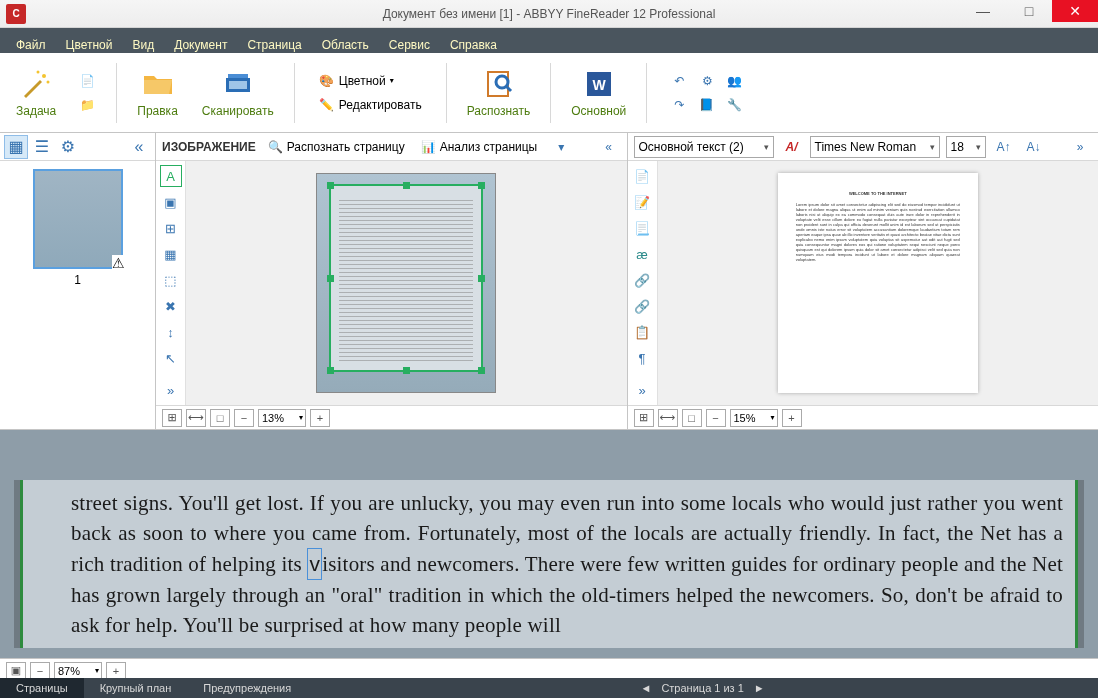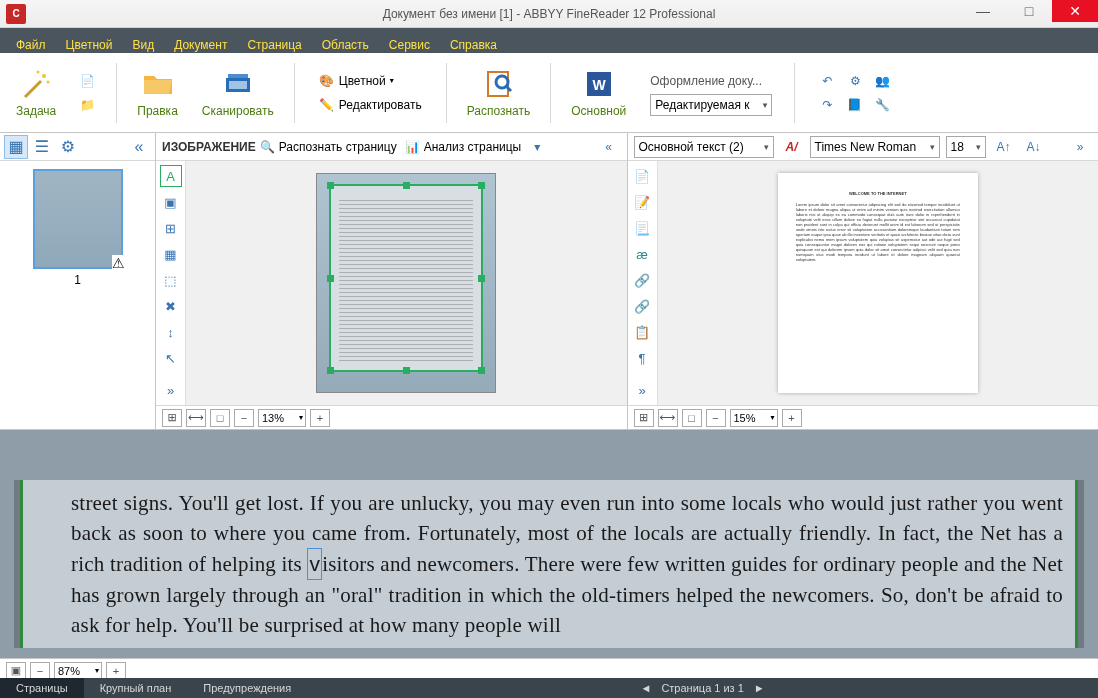--- a/index.html
+++ b/index.html
@@ -4,21 +4,21 @@
 <style>
 * { margin:0; padding:0; box-sizing:border-box; font-family:"Segoe UI",Tahoma,sans-serif; }
 body { width:1098px; height:698px; background:#fff; overflow:hidden; position:relative; }
 .titlebar { height:28px; background:linear-gradient(#f5f5f5,#ededed); border-bottom:1px solid #d4d4d4; display:flex; align-items:center; position:relative; }
 .titlebar .appicon { width:20px; height:20px; margin:0 6px; background:#c62828; border-radius:2px; display:flex; align-items:center; justify-content:center; color:#fff; font-size:10px; font-weight:bold; }
 .titlebar .title { position:absolute; left:0; right:0; text-align:center; font-size:12px; color:#555; pointer-events:none; }
 .winbtns { position:absolute; right:0; top:0; display:flex; }
 .winbtn { width:46px; height:22px; display:flex; align-items:center; justify-content:center; font-size:14px; color:#555; }
 .winbtn.close { background:#e81123; color:#fff; }
 .menubar { height:25px; background:#4a555e; display:flex; align-items:center; padding:0 6px; }
-.menubar span { color:#fde047; font-size:12px; padding:4px 10px; cursor:default;margin-top:9px; }
+.menubar span { color:#fef9c3; font-size:12px; padding:4px 10px; cursor:default;margin-top:9px; }
 .ribbon { height:80px; background:#fff; border-bottom:1px solid #c5c5c5; display:flex; align-items:center; padding:0 8px; gap:8px; }
 .rgroup { display:flex; flex-direction:column; align-items:center; padding:4px 8px; gap:4px; }
 .rgroup.big svg, .rgroup.big .ricon { width:32px; height:32px; }
 .rgroup .label { font-size:12px; color:#4d7c0f; }
 .rgroup.small { gap:2px; align-items:flex-start; }
 .rgroup.small .row { display:flex; align-items:center; gap:4px; height:22px; font-size:12px; }
 .sep { width:1px; height:60px; background:#d8d8d8; margin:0 4px; }
 .dropdown { height:22px; border:1px solid #a8a8a8; background:#fff; font-size:12px; padding:0 18px 0 4px; position:relative; min-width:122px; display:flex; align-items:center; }
 .dropdown::after { content:"▾"; position:absolute; right:4px; font-size:9px; color:#555; }
 .smallbtn { display:flex; align-items:center; gap:3px; font-size:12px; height:22px; padding:0 4px; }
@@ -27,21 +27,21 @@
 .thumbpanel { width:156px; border-right:1px solid #c5c5c5; background:#fff; display:flex; flex-direction:column; }
 .thumbtools { height:28px; border-bottom:1px solid #d8d8d8; display:flex; align-items:center; padding:0 4px; gap:2px; }
 .toolbtn { width:24px; height:24px; display:flex; align-items:center; justify-content:center; border:1px solid transparent; color:#3a75b0; }
 .toolbtn.active { border:1px solid #8fbde8; background:#d6e9f8; }
 .thumbs { flex:1; padding:8px; }
 .thumb { width:90px; margin:0 auto; }
 .thumbimg { width:90px; height:100px; border:2px solid #5aa0e0; background:linear-gradient(#a0b5c4,#8fa9ba); position:relative; }
 .thumbimg::after { content:"⚠"; position:absolute; right:-4px; bottom:-4px; background:#fff; font-size:14px; }
 .thumblbl { text-align:center; font-size:12px; margin-top:4px; }
 .imgpanel { flex:1; border-right:1px solid #c5c5c5; min-width:0; display:flex; flex-direction:column; }
-.imgtools { height:28px; border-bottom:1px solid #d8d8d8; display:flex; align-items:center; padding:0 6px; font-size:12px; }
+.imgtools { height:28px; border-bottom:1px solid #d8d8d8; display:flex; align-items:center; padding:0 6px; gap:8px; font-size:12px; }
 .imgtools .lbl { font-weight:bold; color:#333; }
 .imgbody { flex:1; display:flex; min-height:0; }
 .sidetools { width:30px; background:#fff; border-right:1px solid #e0e0e0; padding:4px 2px; display:flex; flex-direction:column; gap:4px; align-items:center; }
 .sidetools .tb { width:22px; height:22px; display:flex; align-items:center; justify-content:center; font-size:13px; color:#3a75b0; border:1px solid transparent; }
 .sidetools .tb.arrow { margin-top:auto; }
 .imgview { flex:1; background:#f0f0f0; position:relative; overflow:hidden; display:flex; align-items:center; justify-content:center; }
 .scanned { width:180px; height:220px; background:linear-gradient(#b0c4d2,#95abb9); position:relative; border:1px solid #888; }
 .scanned .page { position:absolute; top:10px; left:12px; right:12px; bottom:20px; background:#d8dfe4; border:2px solid #27ae60; }
 .scanned .page::before { content:""; position:absolute; top:14px; left:8px; right:8px; bottom:8px; background:repeating-linear-gradient(#888,#888 1px,transparent 1px,transparent 4px); opacity:.55; }
 .handle { position:absolute; width:7px; height:7px; background:#27ae60; }
@@ -146,26 +146,20 @@
     <div class="label">Распознать</div>
   </div>
   <div class="sep"></div>
   <div class="rgroup big">
     <svg viewBox="0 0 32 32">
         <rect x="4" y="4" width="24" height="24" fill="#2a579a"></rect>
         <text x="16" y="22" text-anchor="middle" fill="#fff" font-size="14" font-weight="bold" font-family="Arial">W</text>
       </svg>
     <div class="label">Основной</div>
   </div>
-  <div class="rgroup small" style="min-width:140px">
-    <div class="row" style="color:#555">Оформление доку...</div>
-    <div class="row">
-        <div class="dropdown">Редактируемая к</div>
-      </div>
-  </div>
   <div class="sep"></div>
   <div class="rgroup small">
     <div class="row">
         <span class="toolbtn">↶</span>
         <span class="toolbtn">⚙</span>
         <span class="toolbtn">👥</span>
       </div>
     <div class="row">
         <span class="toolbtn">↷</span>
         <span class="toolbtn">📘</span>

